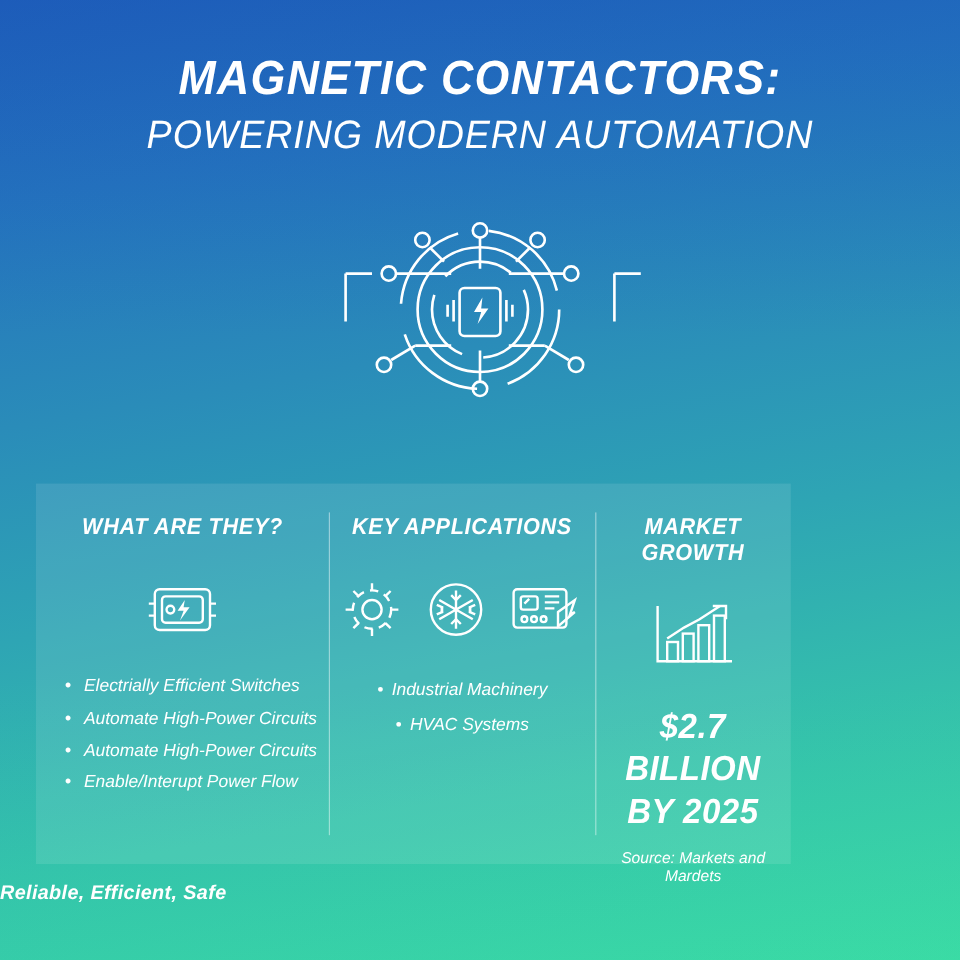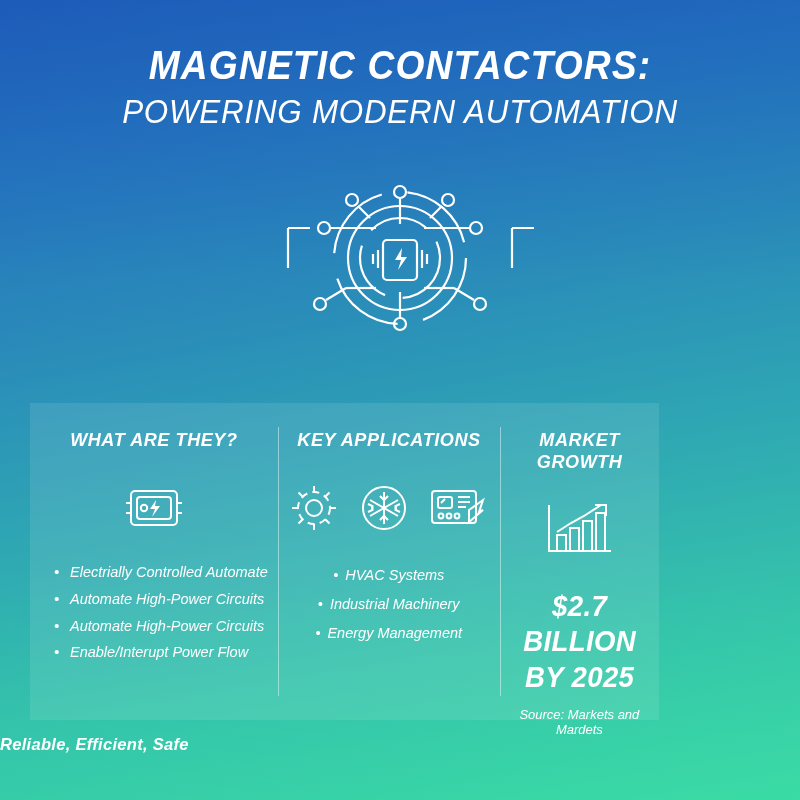--- a/index.html
+++ b/index.html
@@ -231,21 +231,21 @@
       <div class="col-icons">
         <svg width="58" height="50" viewBox="0 0 58 50" fill="none" stroke="#ffffff" stroke-width="2">
           <rect x="6" y="8" width="46" height="34" rx="4"></rect>
           <rect x="12" y="14" width="34" height="22" rx="3"></rect>
           <path d="M31 17 l-6 9 h5 l-3 8 8 -11 h-5 z" fill="#ffffff" stroke="none"></path>
           <circle cx="19" cy="25" r="3.2"></circle>
           <path d="M6 20 h-5 M6 30 h-5 M52 20 h5 M52 30 h5"></path>
         </svg>
       </div>
       <ul class="bullets left-align">
-        <li>Electrially Controlled Automate</li>
+        <li>Electrially Efficient Switches</li>
         <li>Automate High-Power Circuits</li>
         <li>Automate High-Power Circuits</li>
         <li>Enable/Interupt Power Flow</li>
       </ul>
     </div>
 
     <div class="col">
       <div class="col-head">KEY APPLICATIONS</div>
       <div class="col-icons">
         <svg width="52" height="52" viewBox="0 0 52 52" fill="none" stroke="#ffffff" stroke-width="2">
@@ -264,23 +264,22 @@
           <rect x="4" y="9" width="44" height="32" rx="3"></rect>
           <rect x="10" y="15" width="14" height="11" rx="2"></rect>
           <path d="M13 21 l4 -4 M30 15 h12 M30 20 h12 M30 25 h8"></path>
           <circle cx="13" cy="34" r="2.4"></circle>
           <circle cx="21" cy="34" r="2.4"></circle>
           <circle cx="29" cy="34" r="2.4"></circle>
           <path d="M41 28 l14 -10 -4 12 4 -2 -14 12 z"></path>
         </svg>
       </div>
       <div class="center-list">
+        <div>Industrial Machinery</div>
         <div>HVAC Systems</div>
-        <div>Industrial Machinery</div>
-        <div>Energy Management</div>
       </div>
     </div>
 
     <div class="col">
       <div class="col-head">MARKET GROWTH</div>
       <div class="col-icons">
         <svg width="80" height="62" viewBox="0 0 80 62" fill="none" stroke="#ffffff" stroke-width="2">
           <path d="M10 6 v46 h62"></path>
           <rect x="18" y="36" width="9" height="16"></rect>
           <rect x="31" y="29" width="9" height="23"></rect>

